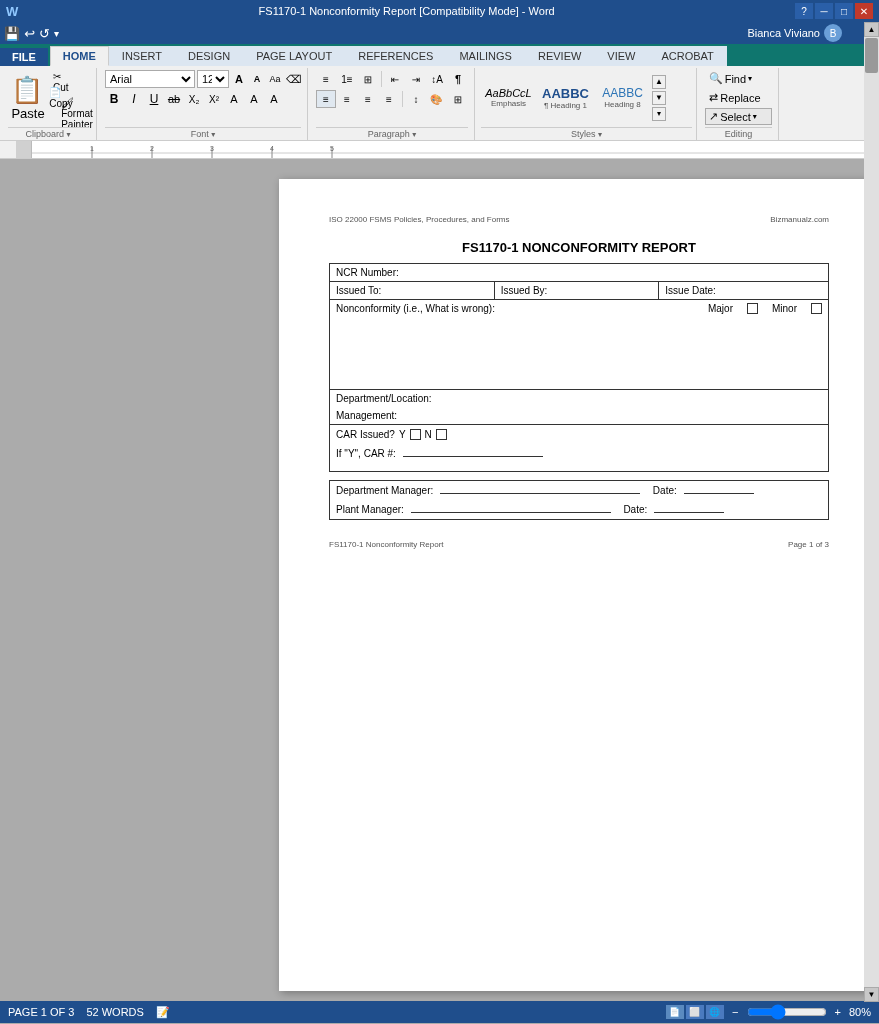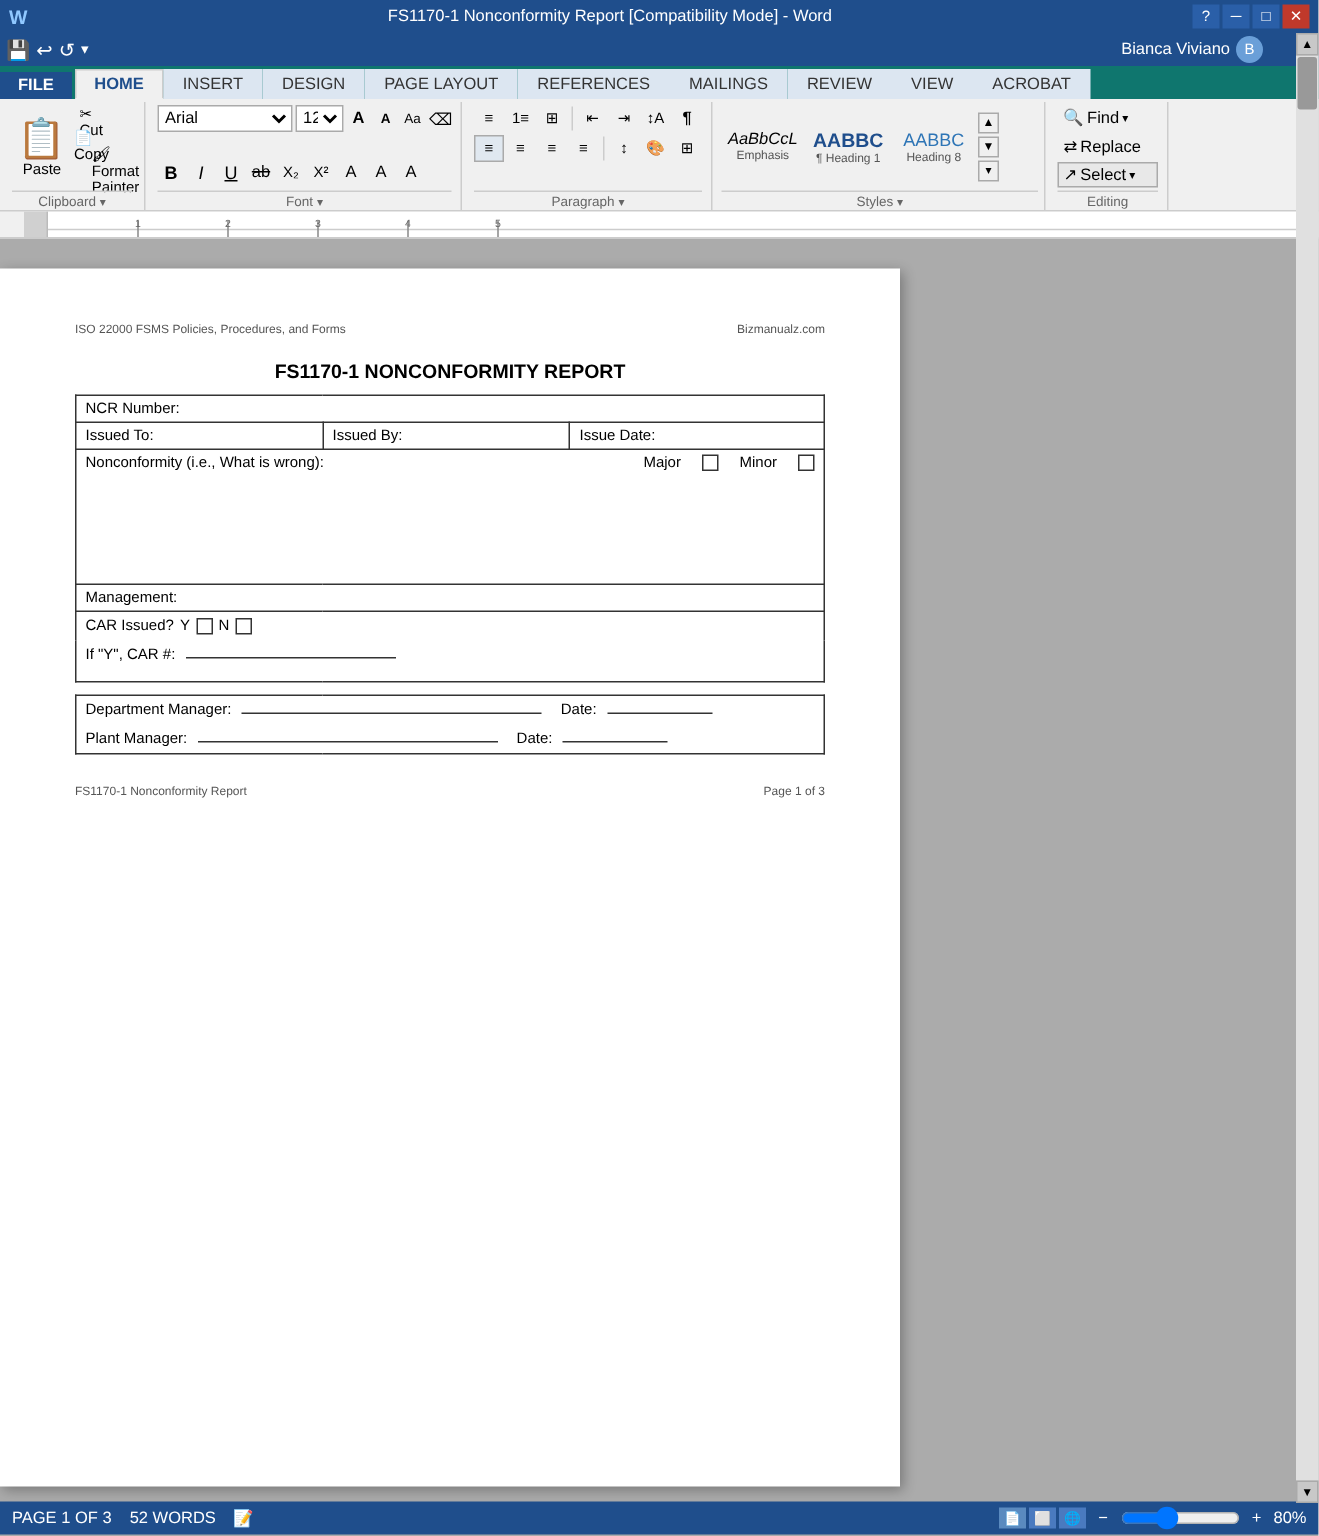--- a/index.html
+++ b/index.html
@@ -217,33 +217,33 @@
   <div class="tab">VIEW</div>
   <div class="tab">ACROBAT</div>
 </div>
 
 <div id="ribbon-controls" style="display:flex;align-items:stretch;background:#f0f0f0;border-bottom:1px solid #ccc;min-height:70px;padding:2px 0 0 0;">
 
   <div class="rgroup" style="display:flex;flex-direction:column;padding:2px 8px 0 8px;border-right:1px solid #ccc;">
     <div class="rgroup-body" style="display:flex;align-items:center;gap:2px;flex:1;">
       <div style="display:flex;flex-direction:column;align-items:center;justify-content:center;width:40px;height:50px;cursor:pointer;border:1px solid transparent;">
         <span style="font-size:26px;">📋</span>
-        <span style="font-size:10px;">Paste</span>
+        <span style="font-size:13px;">Paste</span>
       </div>
       <div style="display:flex;flex-direction:column;gap:1px;">
         <div class="small-btn" style="display:flex;align-items:center;font-size:10px;cursor:pointer;padding:1px 2px;border:1px solid transparent;">✂ Cut</div>
         <div class="small-btn" style="display:flex;align-items:center;font-size:10px;cursor:pointer;padding:1px 2px;border:1px solid transparent;">📄 Copy</div>
         <div class="small-btn" style="display:flex;align-items:center;font-size:10px;cursor:pointer;padding:1px 2px;border:1px solid transparent;margin-left:16px;">🖌 Format Painter</div>
       </div>
     </div>
     <div class="rgroup-title" style="font-size:9px;color:#666;text-align:center;border-top:1px solid #ccc;padding:1px 0;">Clipboard <span style="font-size:8px;">▾</span></div>
   </div>
 
   <div class="rgroup" style="display:flex;flex-direction:column;padding:2px 6px 0 6px;border-right:1px solid #ccc;min-width:170px;">
-    <div style="display:flex;flex-direction:column;gap:18px;flex:1;">
+    <div style="display:flex;flex-direction:column;gap:2px;flex:1;">
       <div style="display:flex;align-items:center;gap:2px;">
         <select class="font-selector" style="width:90px;height:18px;font-size:11px;border:1px solid #aaa;">
           <option>Arial</option>
         </select>
         <select class="font-size-selector" style="width:32px;height:18px;font-size:11px;border:1px solid #aaa;">
           <option>12</option>
         </select>
         <button style="width:16px;height:16px;border:1px solid transparent;cursor:pointer;font-size:11px;background:transparent;font-weight:bold;">A</button>
         <button style="width:16px;height:16px;border:1px solid transparent;cursor:pointer;font-size:9px;background:transparent;font-weight:bold;">A</button>
         <button style="width:16px;height:16px;border:1px solid transparent;cursor:pointer;font-size:9px;background:transparent;">Aa</button>
@@ -351,21 +351,21 @@
         <text x="178" y="10" font-size="7" fill="#666">3</text>
         <line x1="240" y1="6" x2="240" y2="18" stroke="#888" stroke-width="1"></line>
         <text x="238" y="10" font-size="7" fill="#666">4</text>
         <line x1="300" y1="6" x2="300" y2="18" stroke="#888" stroke-width="1"></line>
         <text x="298" y="10" font-size="7" fill="#666">5</text>
       </svg>
     </div>
   </div>
 </div>
 
-<div id="doc-area" style="background:#ababab;overflow-y:auto;height:calc(1024px - 22px - 22px - 28px - 70px - 18px - 22px);display:flex;justify-content:flex-start;padding:20px 0 10px 0;">
+<div id="doc-area" style="background:#ababab;overflow-y:auto;height:calc(1024px - 22px - 22px - 28px - 70px - 18px - 22px);display:flex;justify-content:flex-end;padding:20px 0 10px 0;margin-left:40px;">
 
   <div id="page" style="background:white;width:600px;min-height:800px;padding:36px 50px;box-shadow:2px 2px 8px rgba(0,0,0,0.3);">
 
     <div class="page-header" style="display:flex;justify-content:space-between;font-size:8px;color:#555;margin-bottom:16px;font-family:Arial,sans-serif;">
       <span>ISO 22000 FSMS Policies, Procedures, and Forms</span>
       <span>Bizmanualz.com</span>
     </div>
 
     <div class="doc-title" style="text-align:center;font-size:13px;font-weight:bold;margin-bottom:8px;font-family:Arial,sans-serif;">FS1170-1 NONCONFORMITY REPORT</div>
 
@@ -398,20 +398,25 @@
             <div style="display:flex;align-items:center;gap:14px;white-space:nowrap;">
               <span>Major</span>
               <span style="width:11px;height:11px;border:1px solid #333;display:inline-block;"></span>
               <span>Minor</span>
               <span style="width:11px;height:11px;border:1px solid #333;display:inline-block;"></span>
             </div>
           </div>
         </td>
       </tr>
 
+      <tr>
+        <td colspan="3" style="border:1px solid #333;border-bottom:none;padding:3px 6px;">
+          <span>Department/Location:</span>
+        </td>
+      </tr>
 
       <tr>
         <td colspan="3" style="border:1px solid #333;border-top:none;padding:3px 6px;">
           <span>Management:</span>
         </td>
       </tr>
 
 
       <tr>
         <td colspan="3" style="border:1px solid #333;border-bottom:none;padding:4px 6px;">

